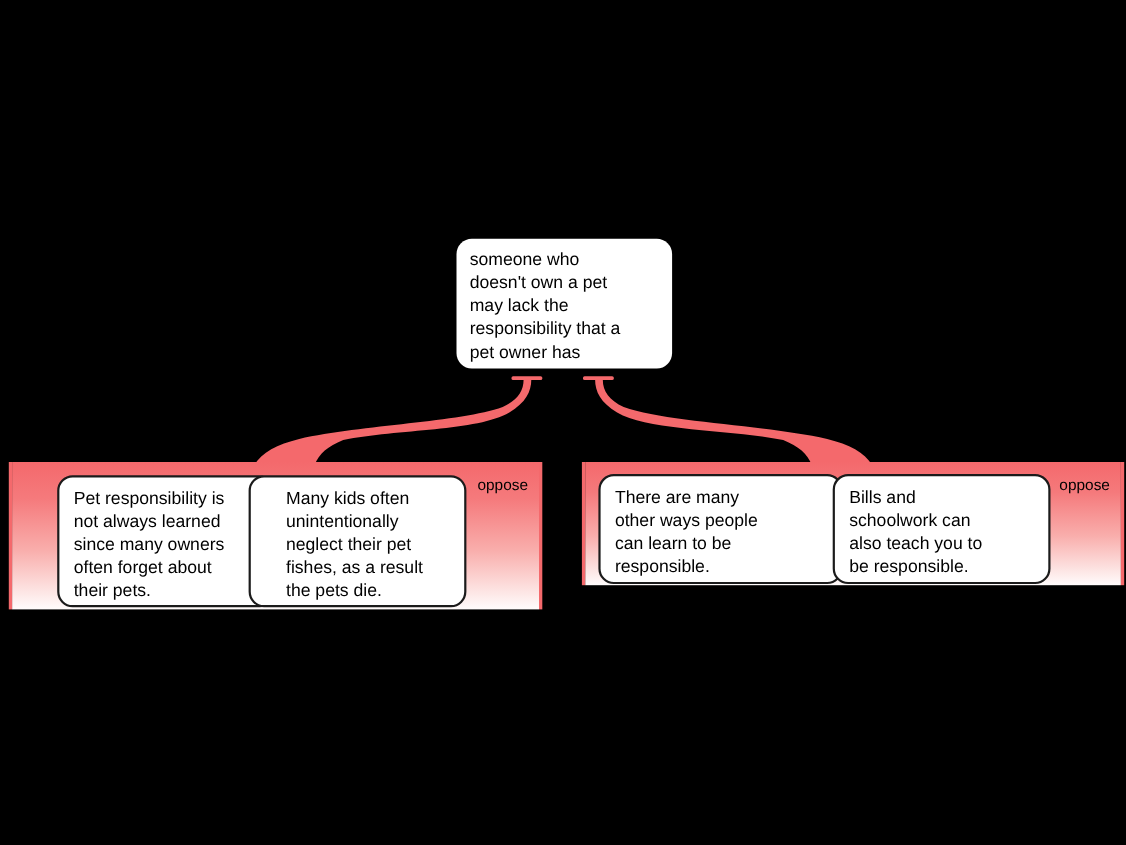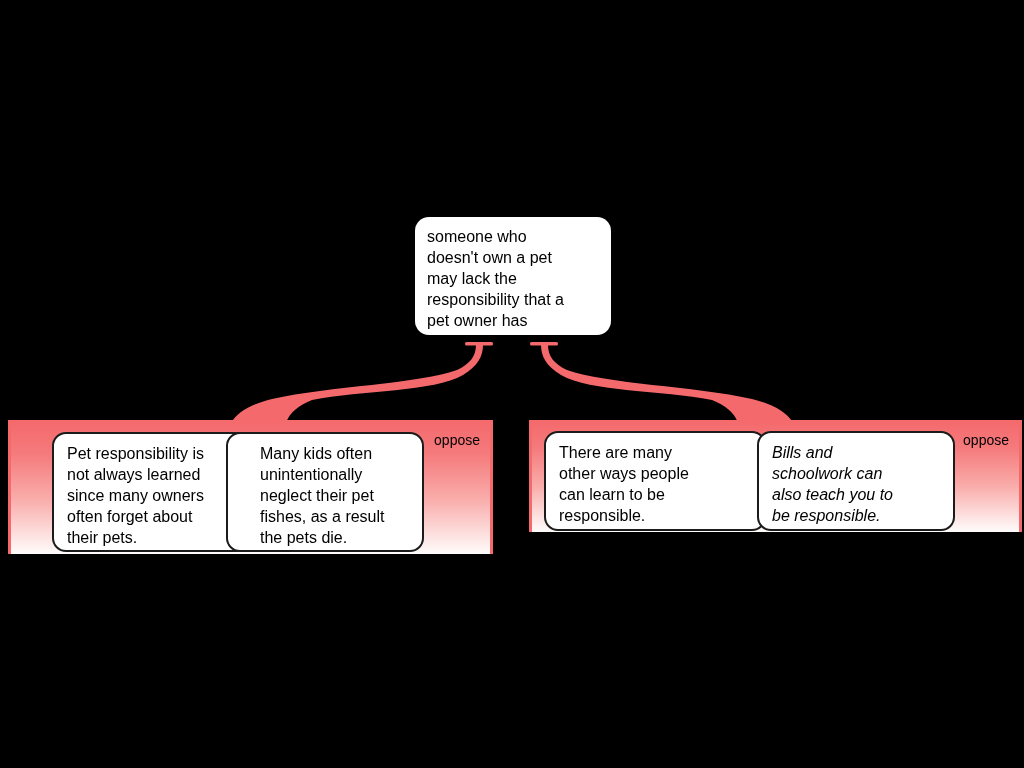--- a/index.html
+++ b/index.html
@@ -64,21 +64,21 @@
     font-size: 16px;
     line-height: 21px;
     color: #000000;
     white-space: pre-line;
   }
   .group-left  .node { top: 12px; height: 120px; width: 198px; }
   .group-left  .node.n1 { left: 22px; margin-left: 19px; }
   .group-left  .node.n2 { left: 215px; padding-left: 32px; }
   .group-right .node { top: 11px; height: 100px; }
   .group-right .node.n1 { left: 12px;  width: 222px; }
-  .group-right .node.n2 { left: 225px; width: 198px; font-style: italic; }
+  .group-right .node.n2 { left: 225px; width: 198px; }
 </style>
 </head>
 <body>
 
 <div class="canvas">
 
   <svg class="connectors" width="1024" height="768" viewBox="0 0 1024 768">
     <rect x="465" y="342" width="28" height="3.5" rx="1.5" fill="#f4696c"></rect>
     <rect x="530" y="342" width="28" height="3.5" rx="1.5" fill="#f4696c"></rect>
     <path d="M 476 345 C 476 356, 470 364, 457 370 C 418 384, 330 386, 272 399 C 252 404, 238 411, 231 423 L 286 423 C 290 412, 298 406, 312 400 C 362 390, 434 392, 463 375 C 478 366, 483 356, 483 345 Z" fill="#f4696c"></path>

